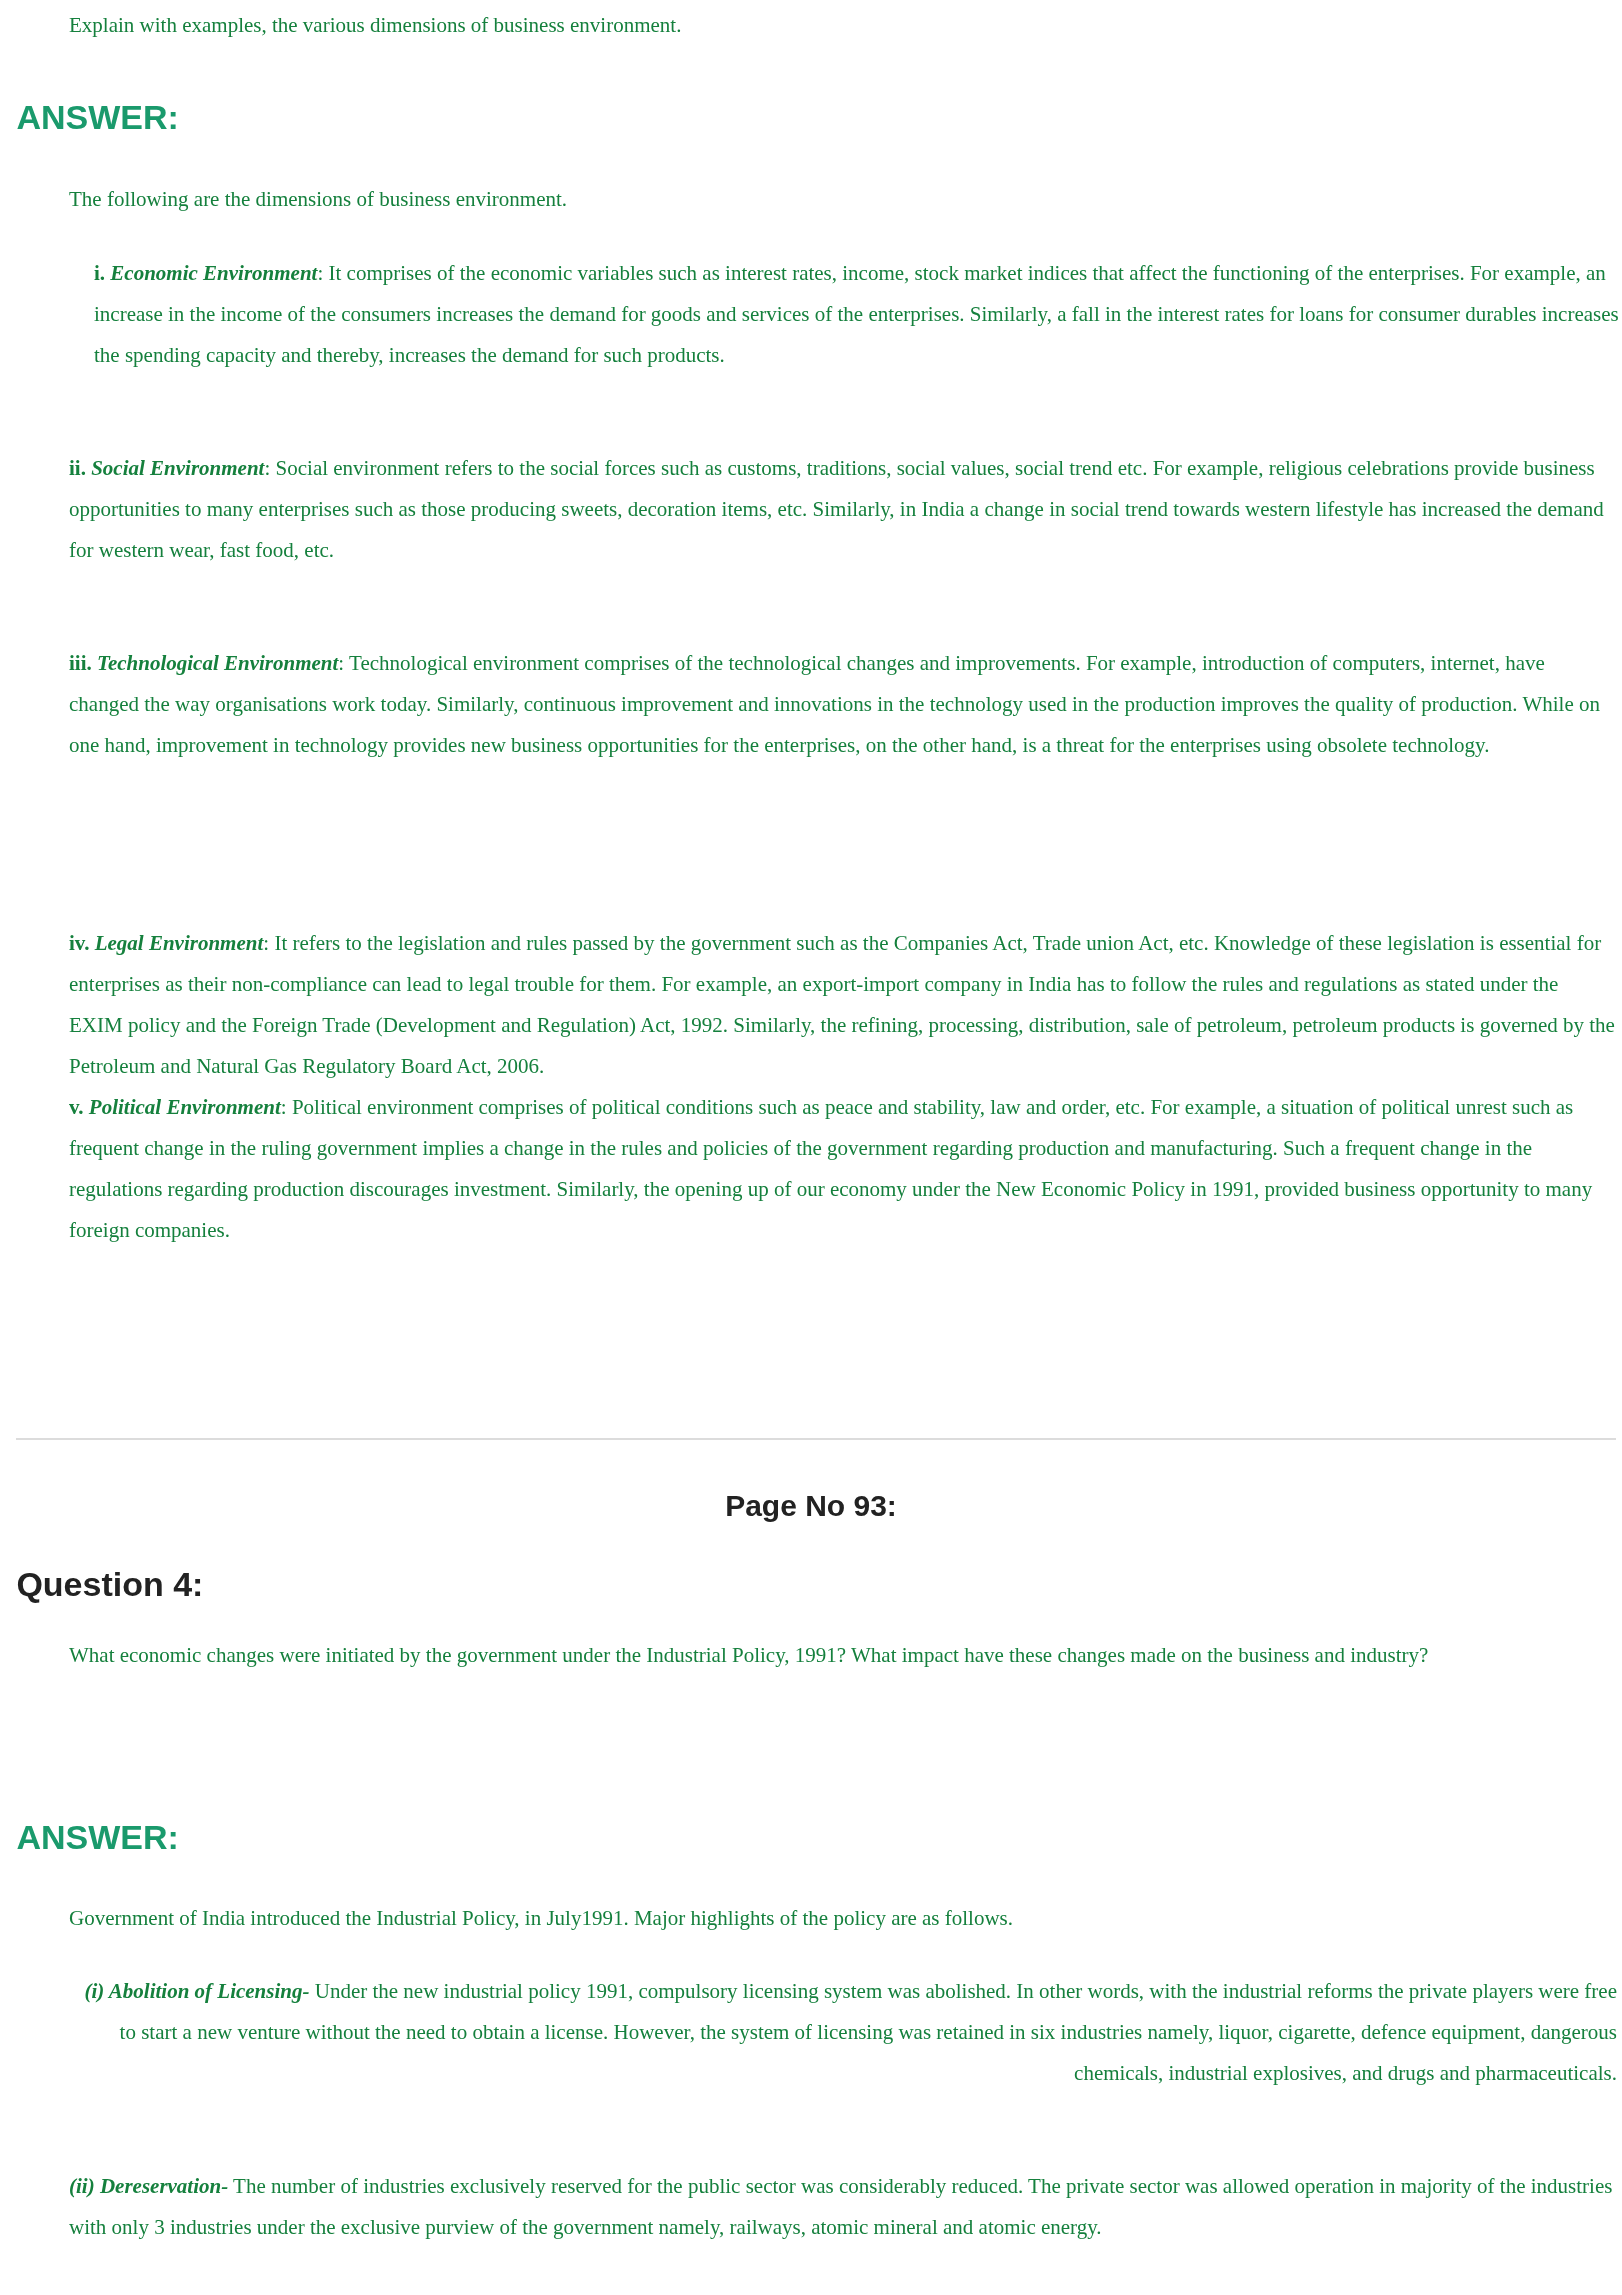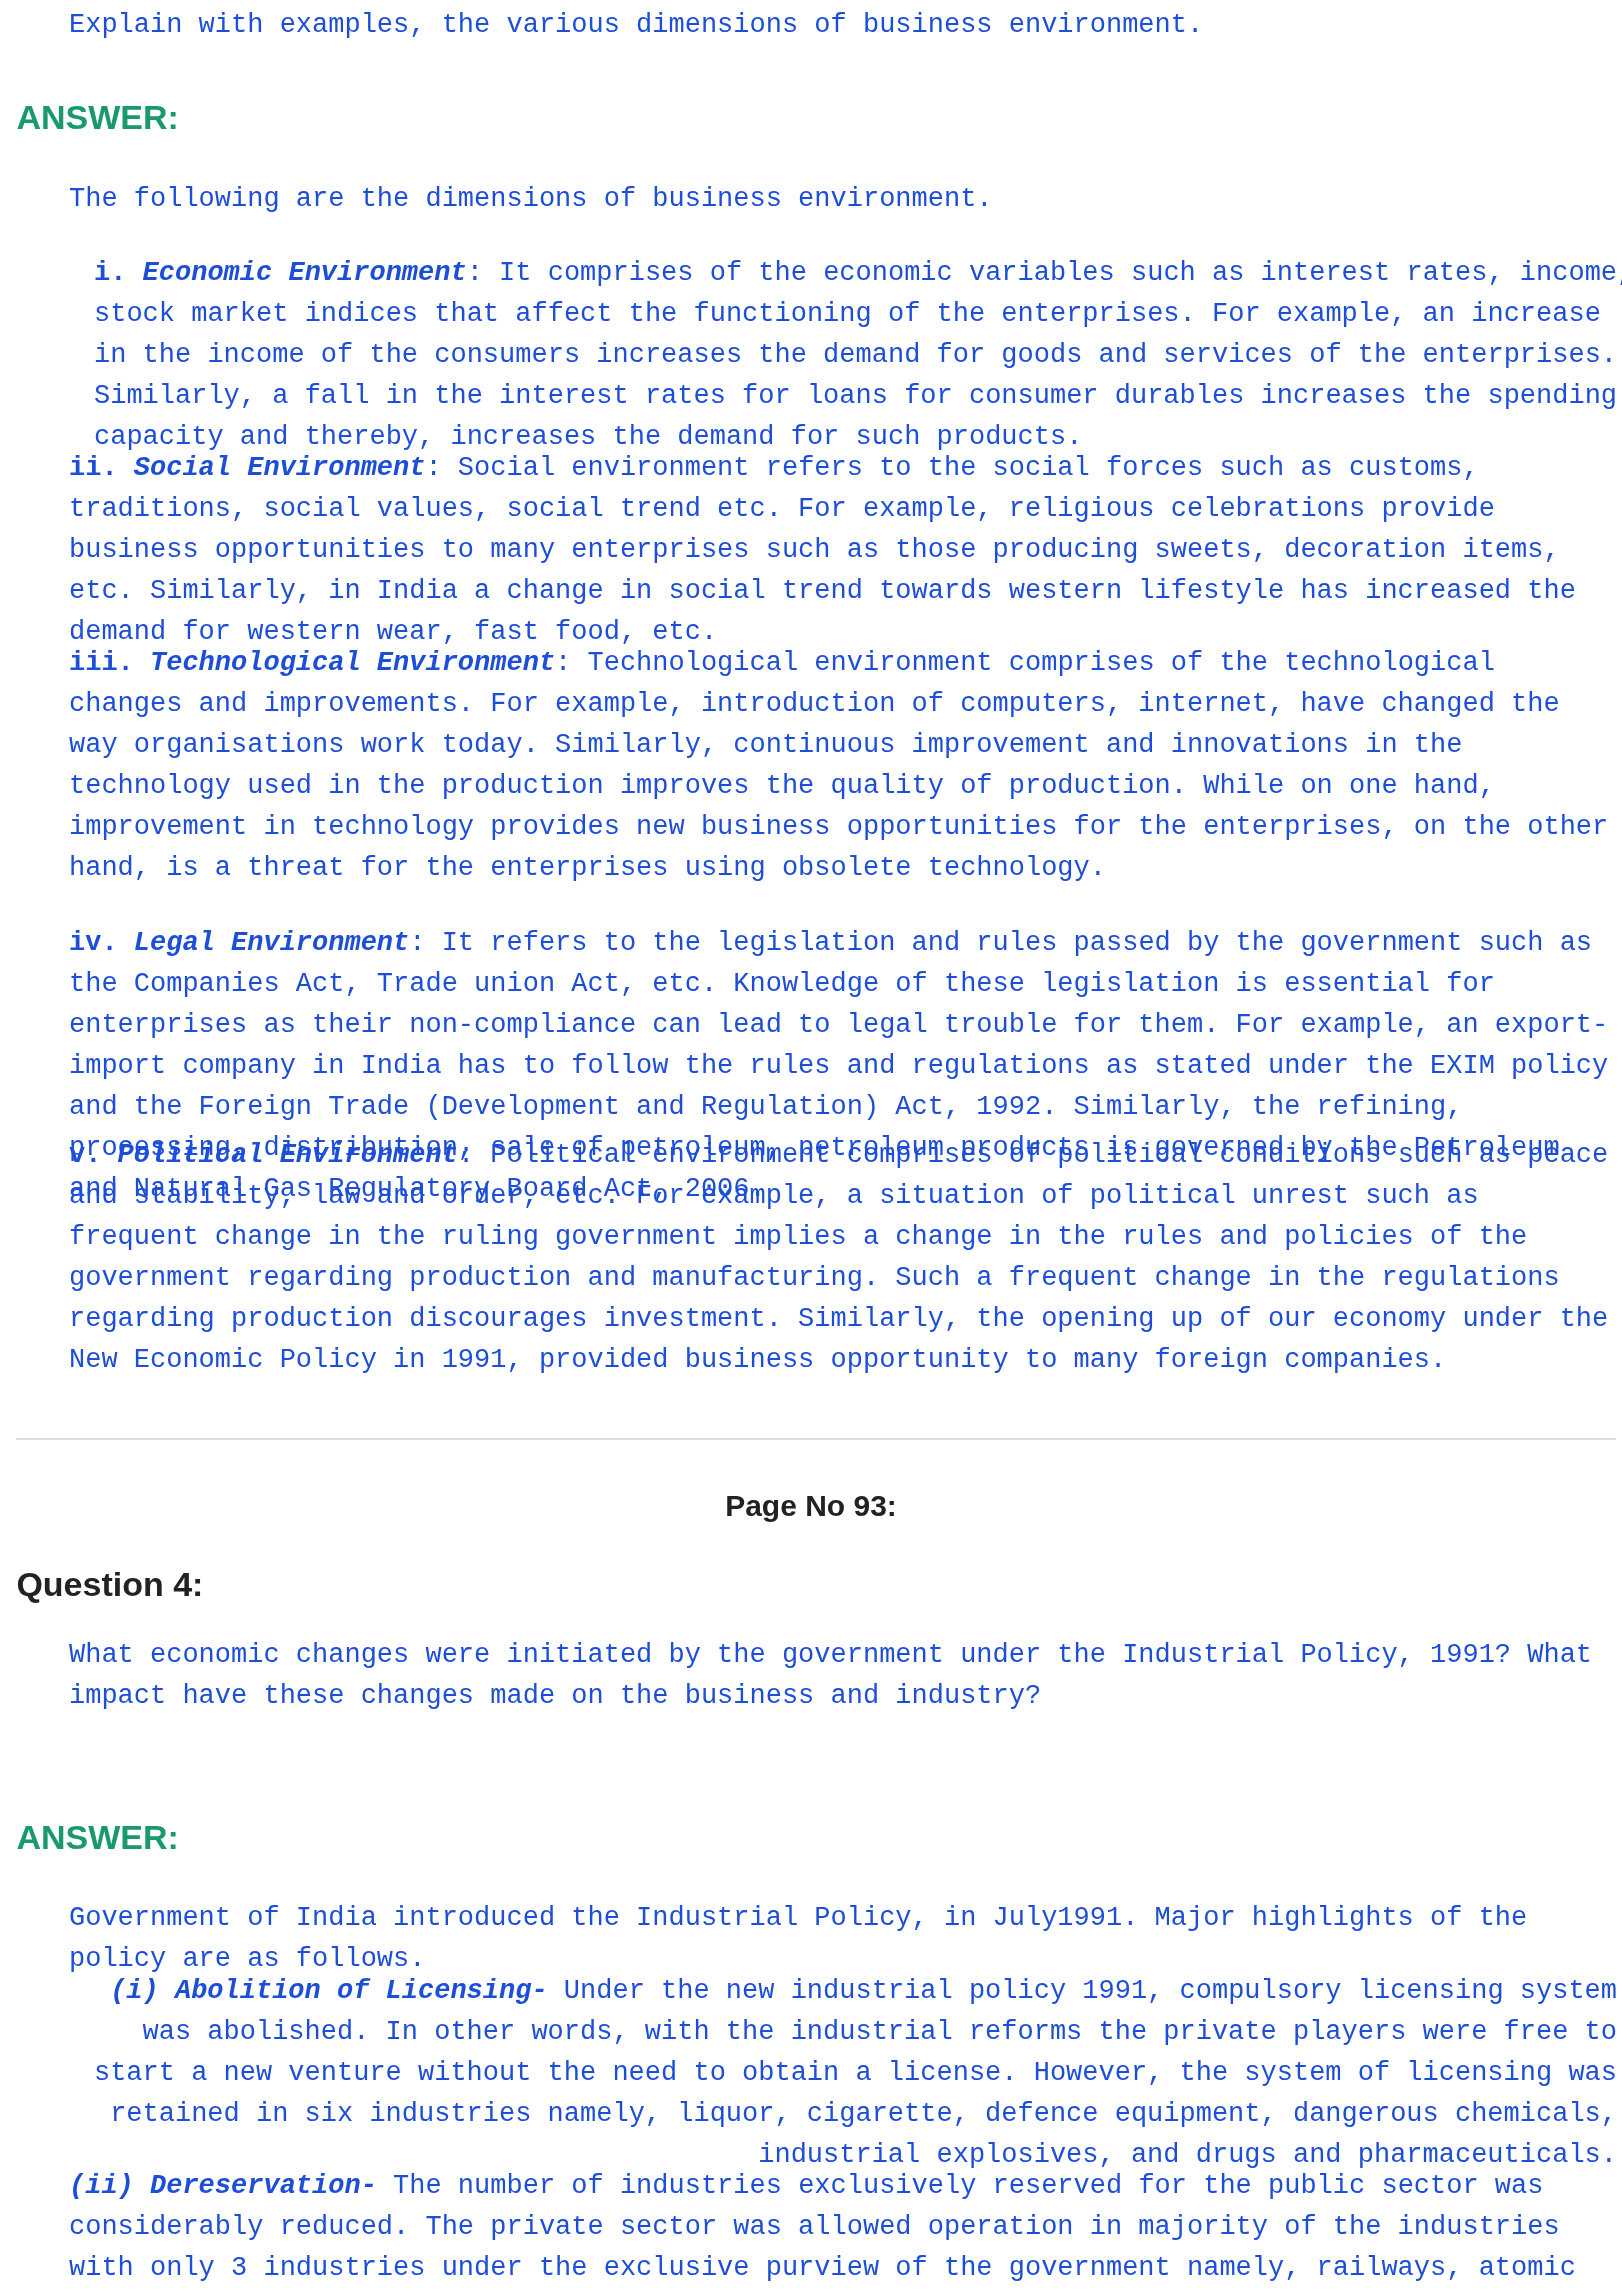--- a/index.html
+++ b/index.html
@@ -1,17 +1,17 @@
 <!DOCTYPE html>
 <html style="font-size:10.5px"><head>
 <meta charset="utf-8">
 <style>
   html, body { margin:0; padding:0; background:#ffffff; }
   body { width:1622px; height:2295px; position:relative; overflow:hidden; }
-  .serif { font-family:Liberation Mono, monospace; font-size:27px; color:#1d4ed8; line-height:41px; }
+  .serif { font-family:Liberation Serif, serif; font-size:21px; color:#15803d; line-height:41px; }
   .sans-h { font-family:"Liberation Sans","DejaVu Sans",sans-serif; font-weight:bold; font-size:34px; position:absolute; left:16.4px; }
   .green { color:#1a9a6c; }
   .dark { color:#222; }
   .block { position:absolute; left:69px; width:1548px; margin:0; }
   .lbl { font-weight:bold; }
   .term { font-weight:bold; font-style:italic; }
   .rule { position:absolute; left:16.4px; width:1600px; top:1438px; height:2px; background:#dcdcdc; }
   .center { position:absolute; left:0; width:1622px; text-align:center; }
 </style>
 </head>
@@ -36,21 +36,21 @@
 <p class="block serif" style="top:643px;">
   <span class="lbl">iii.</span>
   <span class="term">Technological Environment</span><span>:</span><span> Technological environment comprises of the technological changes and improvements. For example, introduction of computers, internet, have changed the way organisations work today. Similarly, continuous improvement and innovations in the technology used in the production improves the quality of production. While on one hand, improvement in technology provides new business opportunities for the enterprises, on the other hand, is a threat for the enterprises using obsolete technology.</span>
 </p>
 
 <p class="block serif" style="top:879px;margin-top:44px;">
   <span class="lbl">iv.</span>
   <span class="term">Legal Environment</span><span>:</span><span> It refers to the legislation and rules passed by the government such as the Companies Act, Trade union Act, etc. Knowledge of these legislation is essential for enterprises as their non-compliance can lead to legal trouble for them. For example, an export-import company in India has to follow the rules and regulations as stated under the EXIM policy and the Foreign Trade (Development and Regulation) Act, 1992. Similarly, the refining, processing, distribution, sale of petroleum, petroleum products is governed by the Petroleum and Natural Gas Regulatory Board Act, 2006.</span>
 </p>
 
-<p class="block serif" style="top:1135px;">
+<p class="block serif" style="top:1087px;">
   <span class="lbl">v.</span>
   <span class="term">Political Environment</span><span>:</span><span> Political environment comprises of political conditions such as peace and stability, law and order, etc. For example, a situation of political unrest such as frequent change in the ruling government implies a change in the rules and policies of the government regarding production and manufacturing. Such a frequent change in the regulations regarding production discourages investment. Similarly, the opening up of our economy under the New Economic Policy in 1991, provided business opportunity to many foreign companies.</span>
 </p>
 
 <div class="rule"></div>
 
 <div class="center" style="top:1489px;">
   <span class="dark" style="font-family:&quot;Liberation Sans&quot;,&quot;DejaVu Sans&quot;,sans-serif;font-weight:bold;font-size:30px;">Page No 93:</span>
 </div>
 

